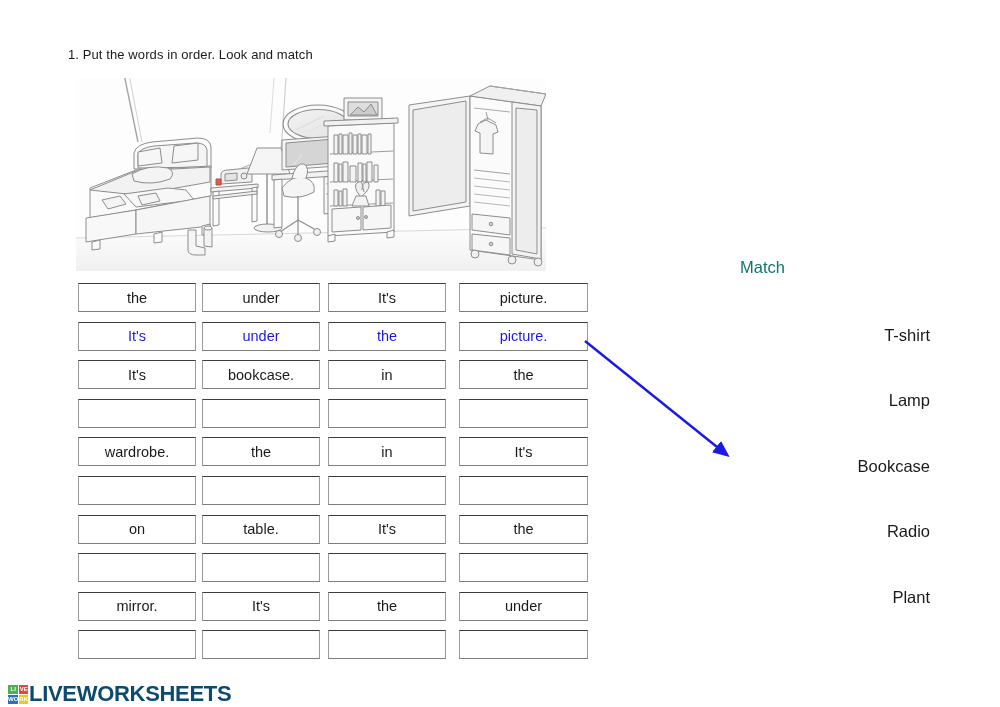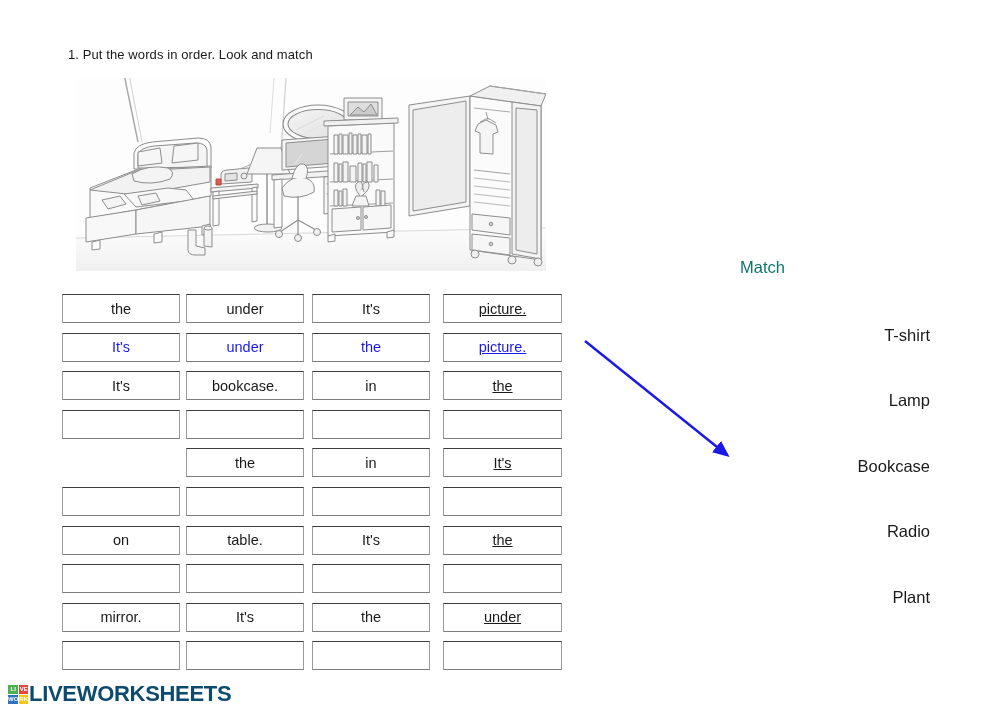--- a/index.html
+++ b/index.html
@@ -37,24 +37,23 @@
     width: 470px;
     height: 193px;
     background: #fcfcfc;
     overflow: hidden;
   }
   #bedroom-figure svg { display: block; }
 
   
   #word-grid {
     position: absolute;
-    left: 62px;
+    left: 78px;
     top: 283px;
     width: 502px;
-    margin-top: 11px;
   }
   .word-row {
     position: relative;
     height: 38.6px;
   }
   .word-cell {
     position: absolute;
     top: 0;
     height: 29px;
     box-sizing: border-box;
@@ -66,21 +65,21 @@
     align-items: center;
     justify-content: center;
     font-size: 14.5px;
     color: #1a1a1a;
     white-space: nowrap;
     overflow: hidden;
   }
   .word-cell.c0 { left: 0px;   width: 118px; }
   .word-cell.c1 { left: 124px; width: 118px; }
   .word-cell.c2 { left: 250px; width: 118px; }
-  .word-cell.c3 { left: 381px; width: 119px; text-decoration: underline; }
+  .word-cell.c3 { left: 381px; width: 129px; }
   .word-cell.filled { color: #1a19e6; }
   .word-cell.empty { color: transparent; }
 
   
   #match-column {
     position: absolute;
     left: 700px;
     top: 258px;
     width: 230px;
   }
@@ -385,20 +384,21 @@
       <div class="word-cell c2">in</div>
       <div class="word-cell c3">the</div>
     </div>
     <div class="word-row">
       <div class="word-cell c0 empty"></div>
       <div class="word-cell c1 empty"></div>
       <div class="word-cell c2 empty"></div>
       <div class="word-cell c3 empty"></div>
     </div>
     <div class="word-row">
+      <div class="word-cell c0">wardrobe.</div>
       <div class="word-cell c1">the</div>
       <div class="word-cell c2">in</div>
       <div class="word-cell c3">It's</div>
     </div>
     <div class="word-row">
       <div class="word-cell c0 empty"></div>
       <div class="word-cell c1 empty"></div>
       <div class="word-cell c2 empty"></div>
       <div class="word-cell c3 empty"></div>
     </div>

